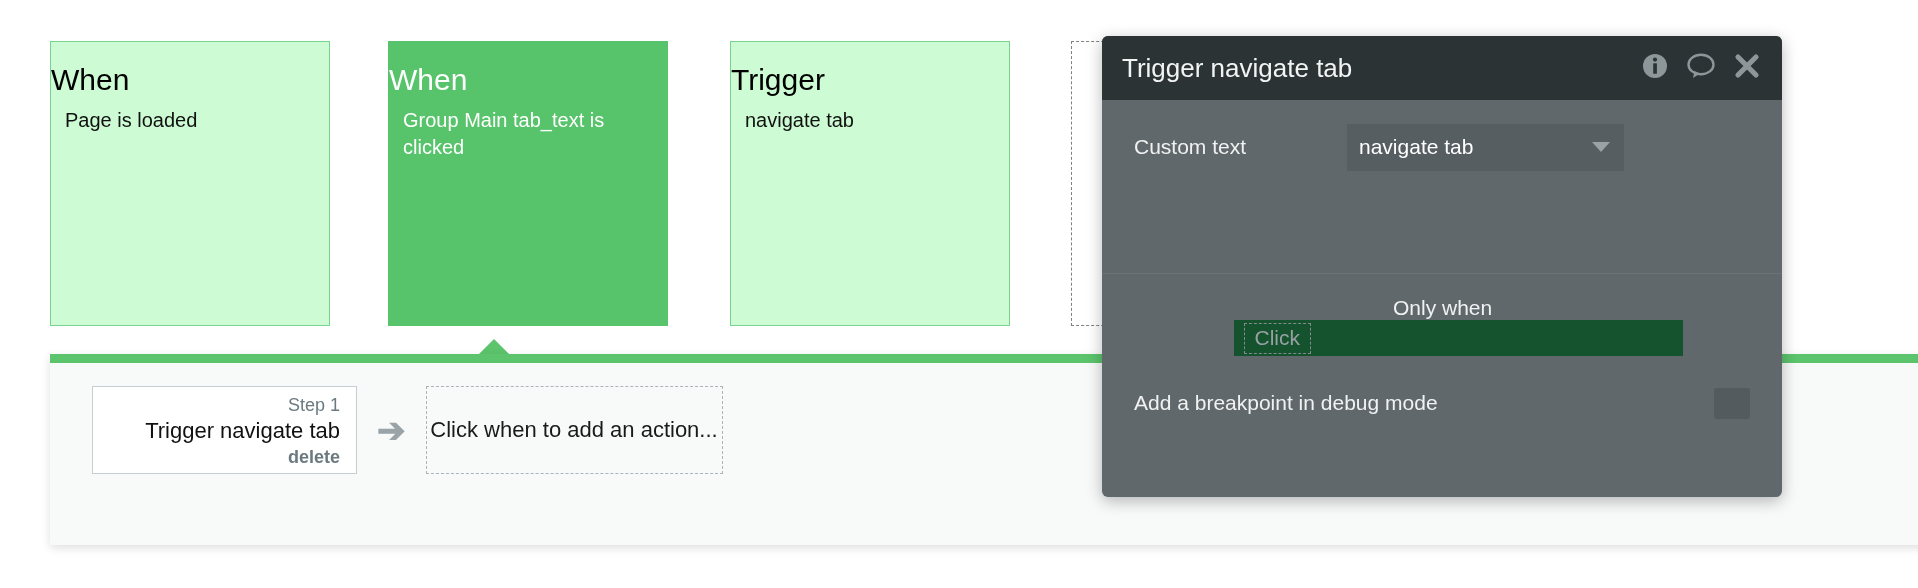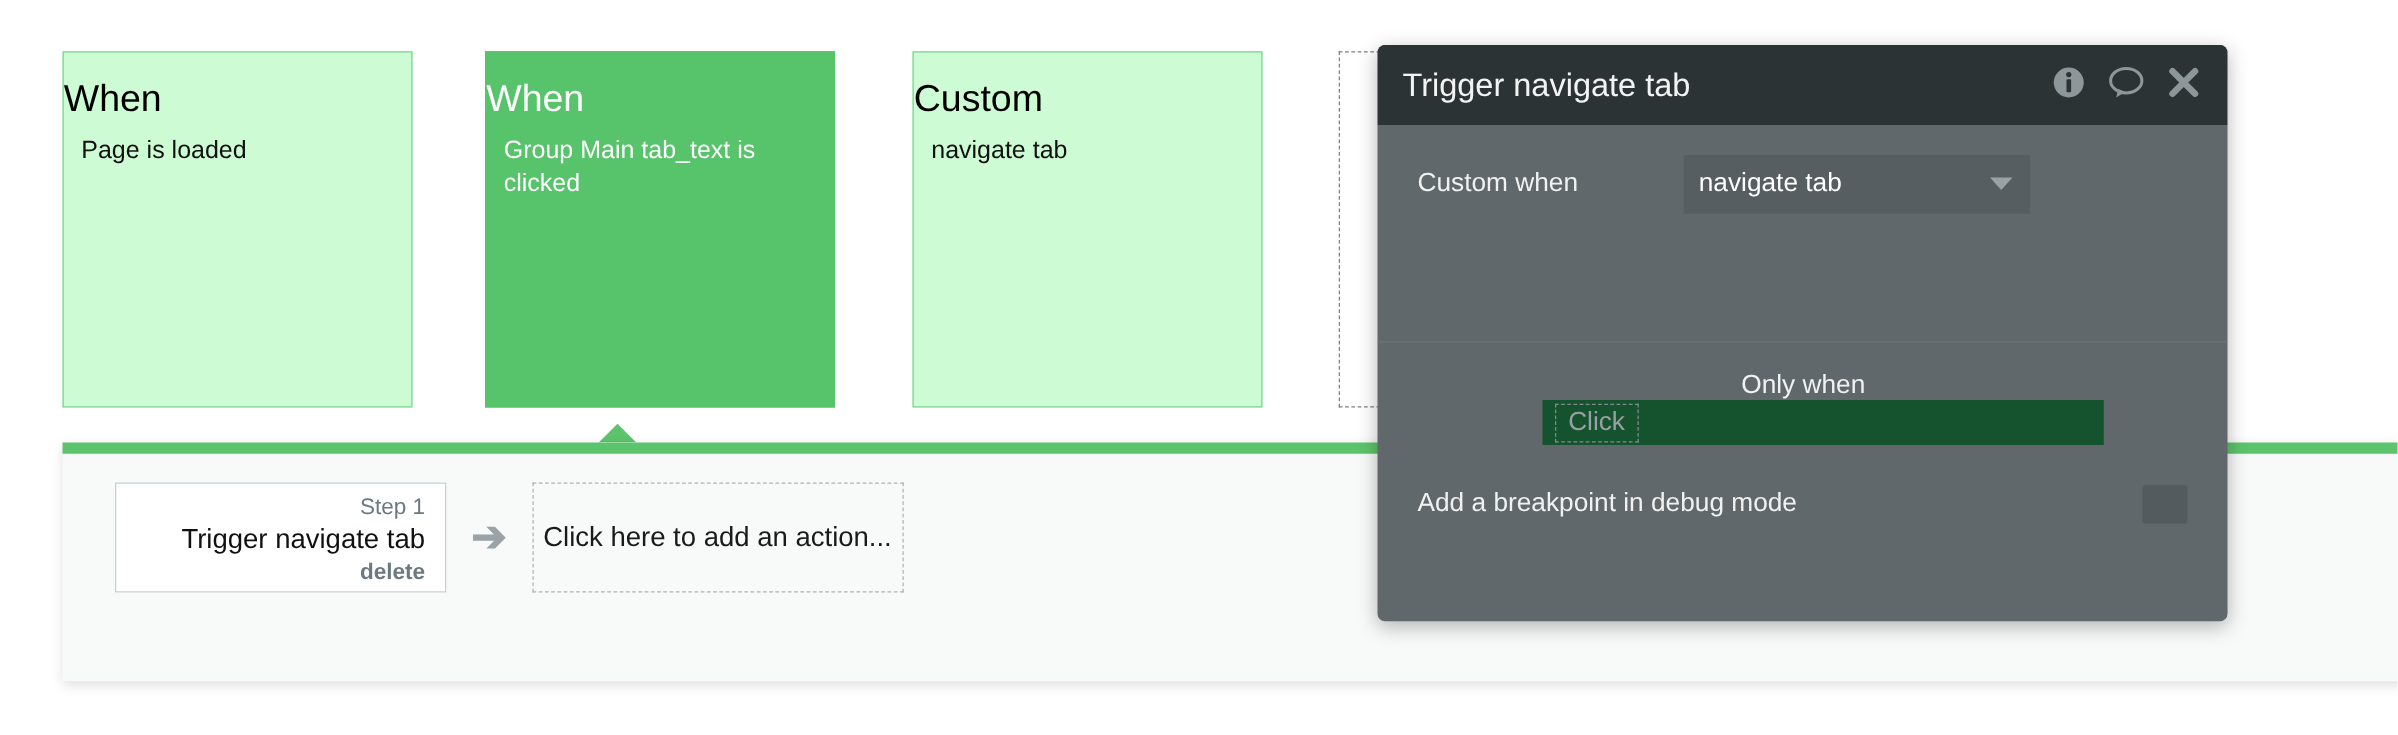--- a/index.html
+++ b/index.html
@@ -294,21 +294,21 @@
     <div class="card-title">When</div>
     <div class="card-sub">Page is loaded</div>
   </div>
 
   <div class="event-card selected" id="card-2">
     <div class="card-title">When</div>
     <div class="card-sub">Group Main tab_text is clicked</div>
   </div>
 
   <div class="event-card light" id="card-3">
-    <div class="card-title">Custom</div>
+    <div class="card-title">Trigger</div>
     <div class="card-sub">navigate tab</div>
   </div>
 
   <div class="event-card ghost" id="card-4">
     <div class="card-title"></div>
     <div class="card-sub"></div>
   </div>
 
 </div>
 
@@ -321,21 +321,21 @@
 
     <div id="step-box">
       <div id="step-index">Step 1</div>
       <div id="step-title">Trigger navigate tab</div>
       <div id="step-delete">delete</div>
     </div>
 
     <div id="step-arrow">➔</div>
 
     <div id="add-action-box">
-      <span>Click here to add an action...</span>
+      <span>Click when to add an action...</span>
     </div>
 
   </div>
 </div>
 
 <div id="dialog">
 
   <div id="dialog-header">
     <div id="dialog-title">Trigger navigate tab</div>
 
@@ -357,21 +357,21 @@
     <span class="hdr-icon">
       <svg width="26" height="26" viewBox="0 0 26 26">
         <path d="M4 4 L22 22 M22 4 L4 22" stroke="#8d9699" stroke-width="5.2" stroke-linecap="round"></path>
       </svg>
     </span>
   </div>
 
   <div id="dialog-body">
 
     <div class="field-row first">
-      <div class="field-label">Custom when</div>
+      <div class="field-label">Custom text</div>
       <div class="field-control">
         <span class="field-value">navigate tab</span>
         <span class="caret"></span>
       </div>
     </div>
 
     <div class="field-row">
     </div>
 
     <div id="dialog-divider"></div>

